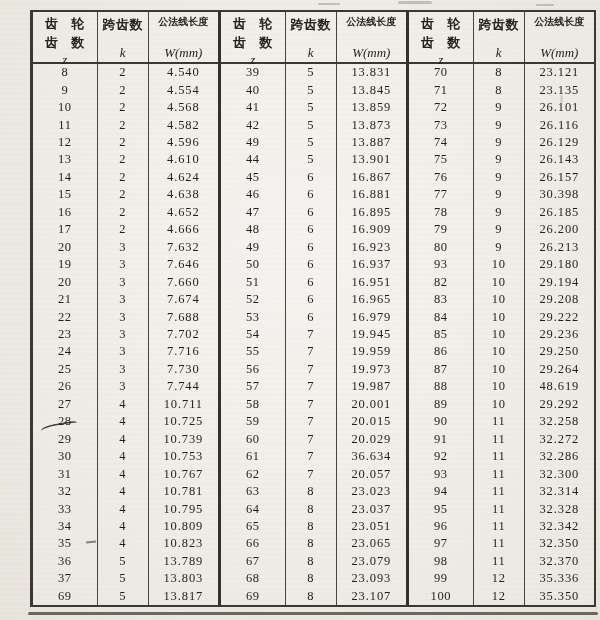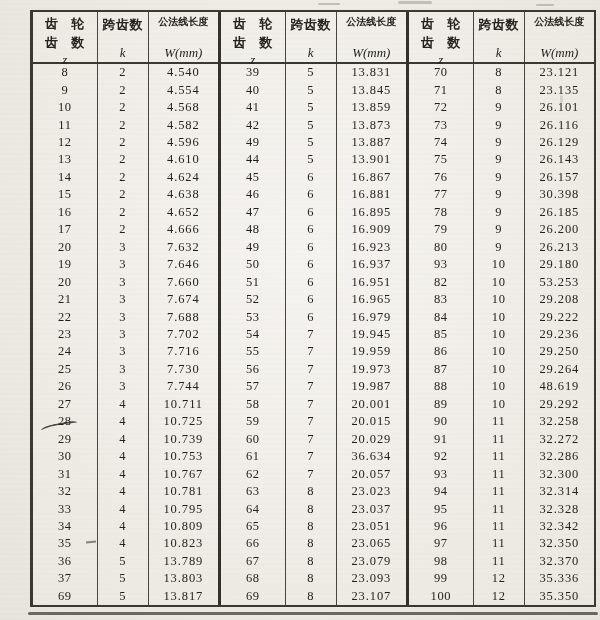--- a/index.html
+++ b/index.html
@@ -556,21 +556,21 @@
             <div class="cell c-w">26.213</div>
           </div>
           <div class="trow">
             <div class="cell c-z">93</div>
             <div class="cell c-k">10</div>
             <div class="cell c-w">29.180</div>
           </div>
           <div class="trow">
             <div class="cell c-z">82</div>
             <div class="cell c-k">10</div>
-            <div class="cell c-w">53.253</div>
+            <div class="cell c-w">29.194</div>
           </div>
           <div class="trow">
             <div class="cell c-z">83</div>
             <div class="cell c-k">10</div>
             <div class="cell c-w">29.208</div>
           </div>
           <div class="trow">
             <div class="cell c-z">84</div>
             <div class="cell c-k">10</div>
             <div class="cell c-w">29.222</div>

